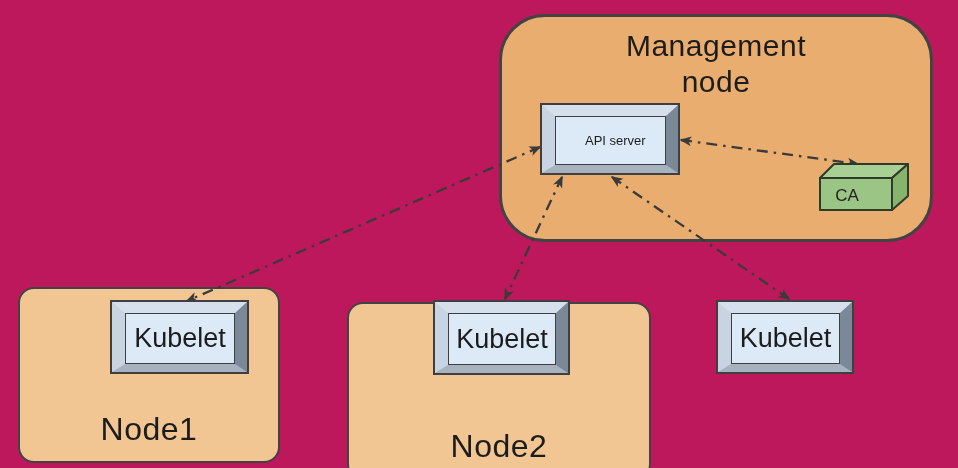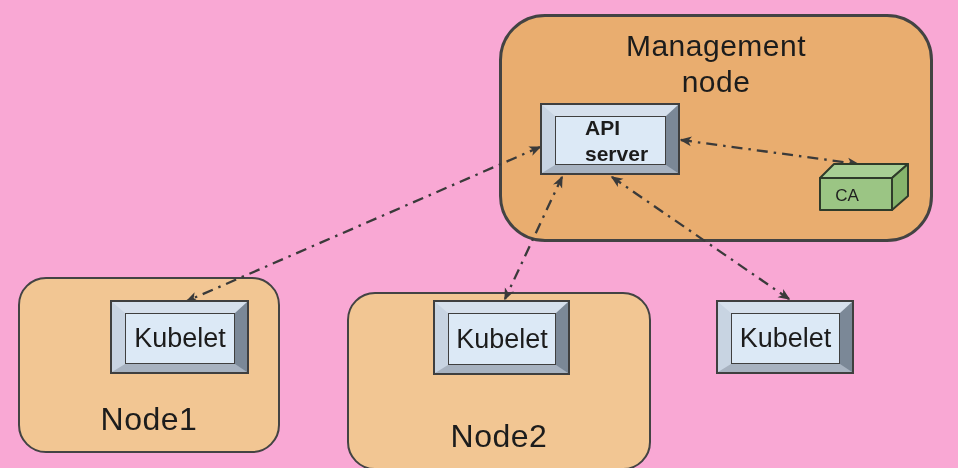--- a/index.html
+++ b/index.html
@@ -1,54 +1,54 @@
 <!DOCTYPE html>
 <html><head>
 <meta charset="utf-8">
 <style>
   html,body { margin:0; padding:0; background:#ffffff; }
   .canvas {
-    position:relative; width:958px; height:468px; background:#f9a8d4;
+    position:relative; width:958px; height:468px; background:#be185d;
     font-family:"Liberation Sans", sans-serif; overflow:hidden;
   }
   
   .mgmt {
     position:absolute; left:499px; top:14px; width:434px; height:228px;
     background:#e9ad6f; border:3px solid #434343; border-radius:46px;
     box-sizing:border-box;
   }
   .mgmt-title {
     position:absolute; left:50%; top:11px; transform:translateX(-50%);
     width:210px; text-align:center; font-size:30px; line-height:1.2;
     letter-spacing:0.5px; color:#1c1c1c;
   }
   .wnode {
     position:absolute; background:#f2c693; border:2.5px solid #434343;
-    border-radius:28px; box-sizing:border-box;
+    border-radius:16px; box-sizing:border-box;margin-top:10px;
   }
   .wnode-label {
     position:absolute; left:0; right:0; bottom:13px; text-align:center;
     font-size:32px; letter-spacing:0.5px; color:#1c1c1c;
   }
   
   .box3d {
     position:absolute; box-sizing:border-box;
     border-style:solid; border-width:11px 12px 8px 13px;
     border-top-color:#d6e0ec; border-left-color:#c8d4e2;
     border-right-color:#7b8897; border-bottom-color:#a7b2c0;
     box-shadow:0 0 0 2px #3f3f3f;
   }
   .box3d .face {
     position:absolute; left:0; top:0; right:0; bottom:0;
     background:#dce9f6; border:1.5px solid #3f3f3f;
     display:flex; align-items:center; justify-content:center;
     color:#1c1c1c;
   }
   .face-kubelet { font-size:27px; }
-  .face-api { justify-content:flex-start; padding-left:11px; font-size:21px; line-height:1.2;font-weight:bold; }
+  .face-api { justify-content:flex-start; padding-left:11px; font-size:13px; line-height:1.2; }
   .face-api span { display:inline-block; width:62px; }
   .arrow-layer { position:absolute; left:0; top:0; }
   .ca-text { font-size:17px; fill:#1f1f1f; font-family:"Liberation Sans", sans-serif; }
 </style>
 </head>
 <body>
 
 <div class="canvas">
 
   <div class="mgmt">

